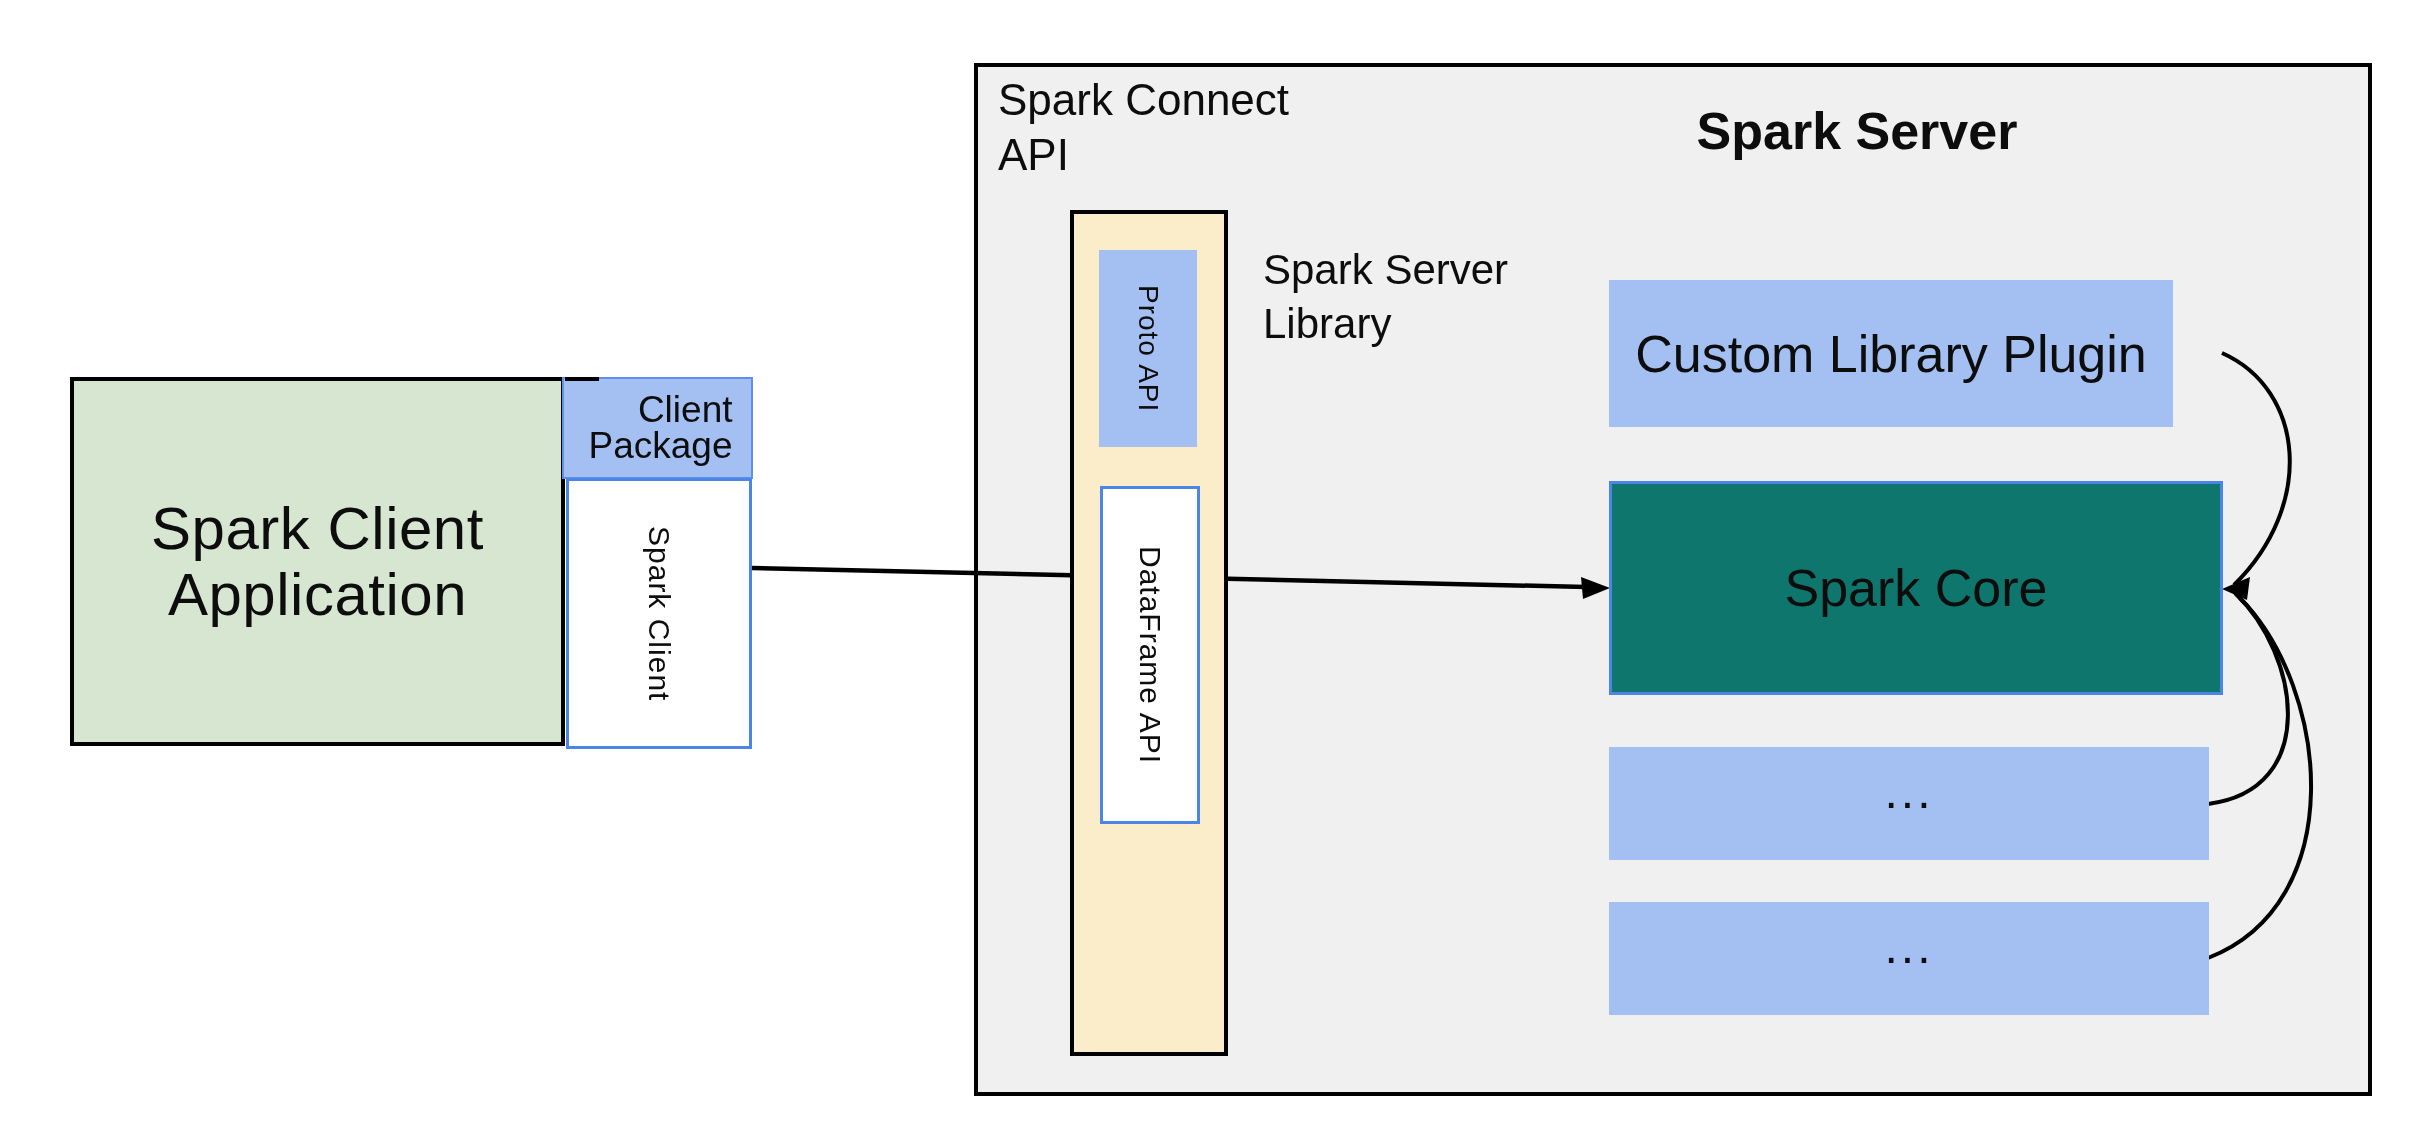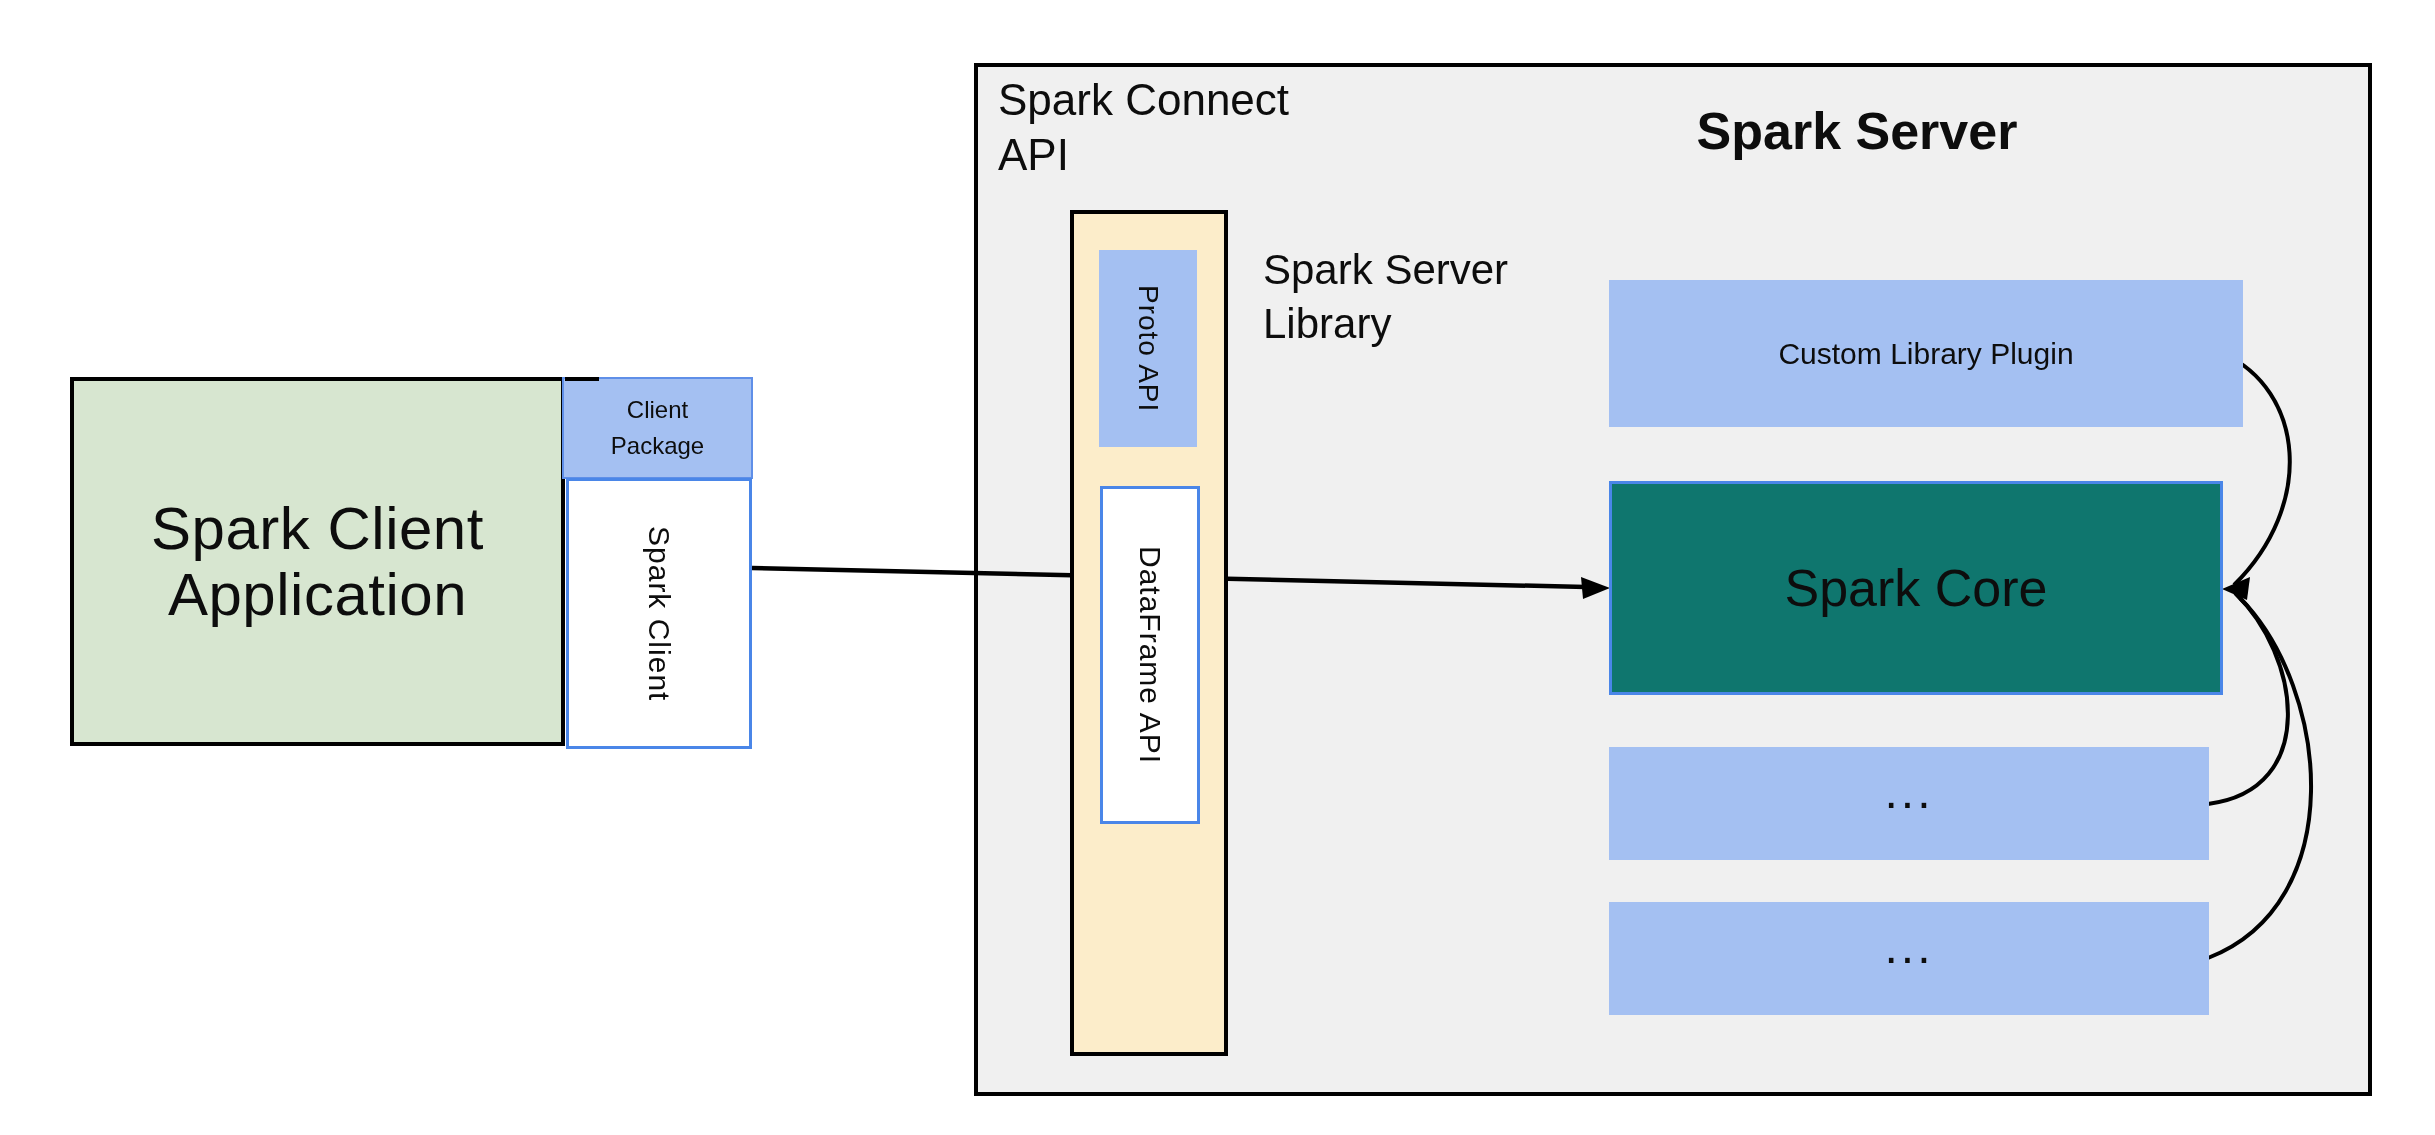--- a/index.html
+++ b/index.html
@@ -31,21 +31,21 @@
   }
   .client-app-box .lbl{
     width:420px;text-align:center;
     font-size:60px;line-height:66px;letter-spacing:0.5px;
   }
   .client-package-box{
     left:562px;top:377px;width:191px;height:102px;
     background:#a4c0f2;border:2px solid #5f8fe8;
     z-index:4;display:flex;align-items:center;justify-content:center;
   }
-  .client-package-box .lbl{width:150px;text-align:center;font-size:24px;line-height:36px;}
+  .client-package-box .lbl{width:150px;text-align:right;font-size:37px;line-height:36px;}
   .notch-line{left:565px;top:377px;width:34px;height:4px;background:#000;z-index:6;}
   .spark-client-box{
     left:566px;top:478px;width:186px;height:271px;
     background:#fff;border:3px solid #4a86e8;
     z-index:4;display:flex;align-items:center;justify-content:center;
   }
   .v-text{
     writing-mode:vertical-rl;text-orientation:mixed;
     font-size:30px;letter-spacing:1px;white-space:nowrap;
   }
@@ -74,24 +74,24 @@
     left:1251px;top:243px;width:290px;z-index:3;
     text-align:left;font-size:42px;line-height:54px;margin-left:12px;
   }
 
   
   .server-title{
     left:1657px;top:101px;width:400px;z-index:3;
     text-align:center;font-size:52px;font-weight:bold;
   }
   .plugin-box{
-    left:1609px;top:280px;width:634px;height:147px;
+    left:1609px;top:280px;width:564px;height:147px;
     background:#a4c0f2;z-index:3;
     display:flex;align-items:center;justify-content:center;
-    font-size:30px;
+    font-size:52px;
   }
   .core-box{
     left:1609px;top:481px;width:614px;height:214px;
     background:#0f766e;border:3px solid #4a86e8;z-index:3;
     display:flex;align-items:center;justify-content:center;
     font-size:52px;
   }
   .dots-box{
     left:1609px;width:600px;height:113px;
     background:#a4c0f2;z-index:3;

